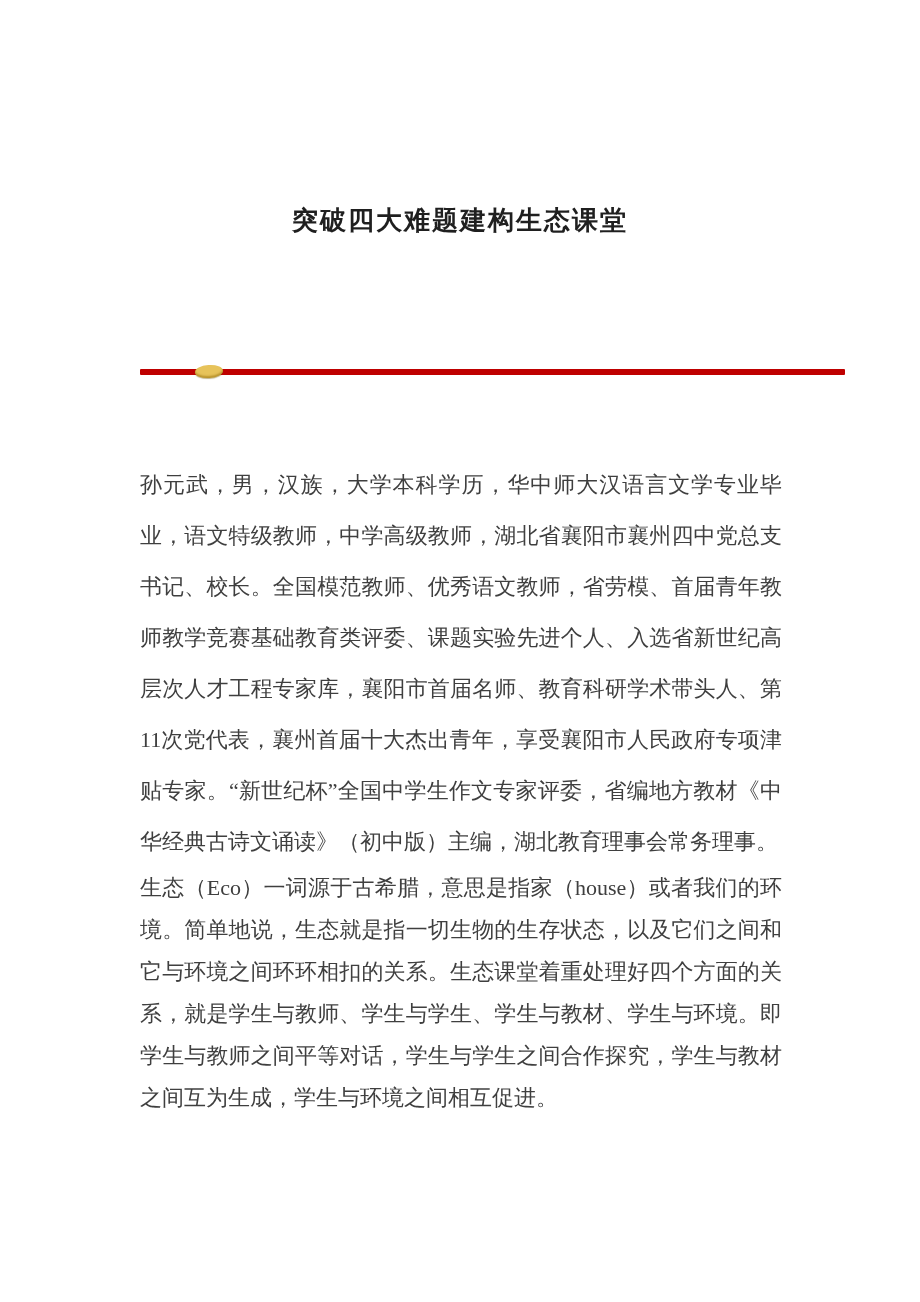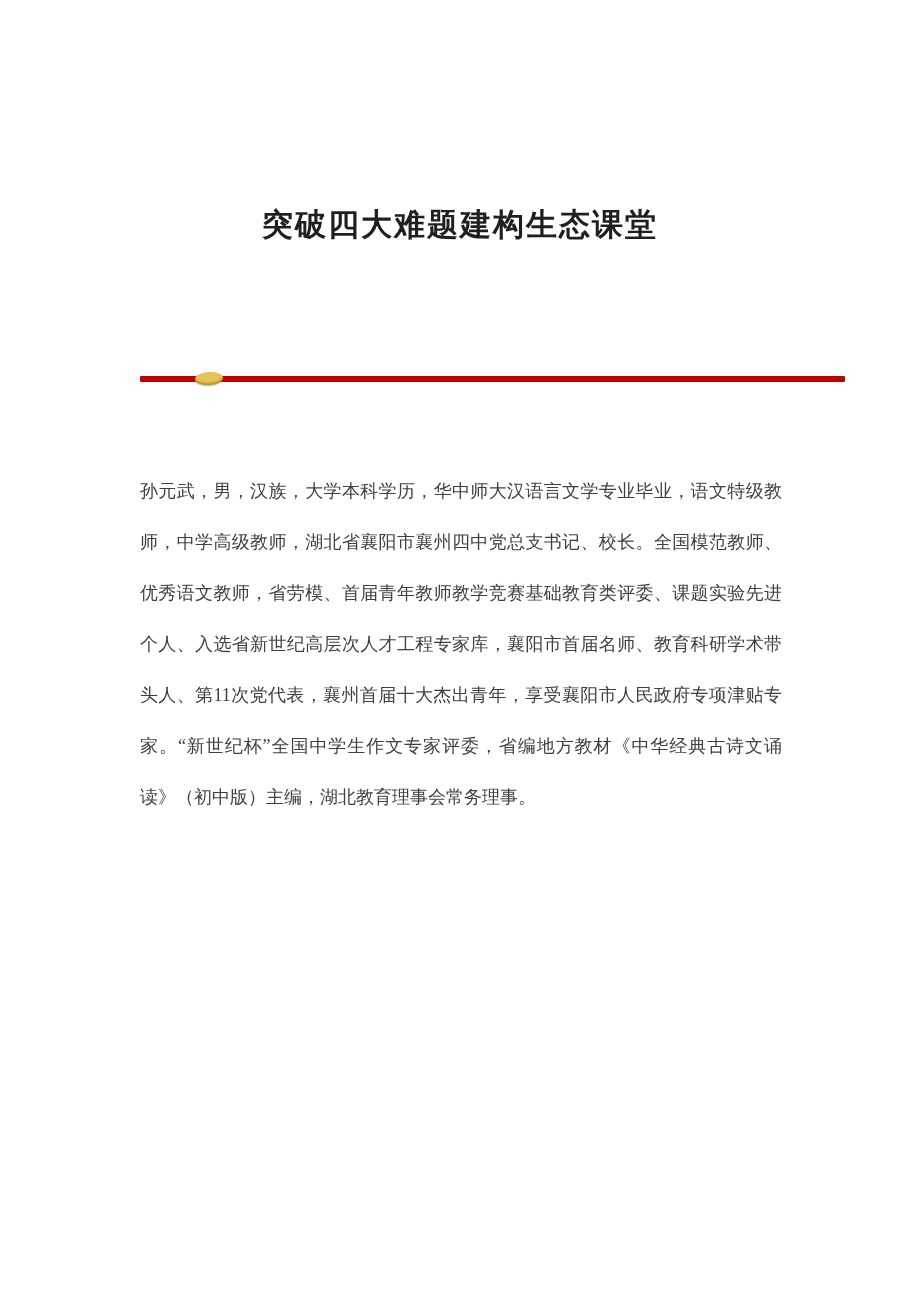--- a/index.html
+++ b/index.html
@@ -16,21 +16,21 @@
     background: #ffffff;
     padding-top: 203px;
     font-family: "Liberation Serif", "DejaVu Serif", serif;
     color: var(--text, #3f3f3f);
     overflow: hidden;
   }
   .title {
     margin: 0;
     padding: 0;
     text-align: center;
-    font-size: 31px;
+    font-size: 26px;
     font-weight: bold;
     letter-spacing: 2px;
     color: #1f1f1f;
     line-height: 1.4;
     font-family: "Liberation Serif", "DejaVu Serif", serif;
   }
   .divider {
     position: relative;
     margin: 130px 0 0 140px;
     width: 705px;
@@ -49,21 +49,21 @@
     box-shadow: 0 1px 1px rgba(120, 90, 0, 0.45), inset 0 -2px 2px rgba(150, 110, 10, 0.55);
     transform: rotate(-4deg);
   }
   .content {
     margin: 84px 0 0 140px;
     width: 642px;
   }
   .para {
     margin: 0;
     padding: 0;
-    font-size: 18px;
+    font-size: 22px;
     text-align: justify;
     text-justify: inter-ideograph;
     word-break: break-all;
     color: var(--text, #3f3f3f);
   }
   .para-1 { line-height: 51px; }
   .para-2 { line-height: 42px; margin-top: 0; }
   .para-3 { line-height: 42px; margin-top: 14px; }
 </style>
 </head>
@@ -72,15 +72,16 @@
 <div class="page">
 
   <h1 class="title">突破四大难题建构生态课堂</h1>
 
   <div class="divider">
     <span class="ornament"></span>
   </div>
 
   <div class="content">
     <p class="para para-1">孙元武，男，汉族，大学本科学历，华中师大汉语言文学专业毕业，语文特级教师，中学高级教师，湖北省襄阳市襄州四中党总支书记、校长。全国模范教师、优秀语文教师，省劳模、首届青年教师教学竞赛基础教育类评委、课题实验先进个人、入选省新世纪高层次人才工程专家库，襄阳市首届名师、教育科研学术带头人、第11次党代表，襄州首届十大杰出青年，享受襄阳市人民政府专项津贴专家。“新世纪杯”全国中学生作文专家评委，省编地方教材《中华经典古诗文诵读》（初中版）主编，湖北教育理事会常务理事。</p>
+    <p class="para para-2">生态（Eco）一词源于古希腊，意思是指家（house）或者我们的环境。简单地说，生态就是指一切生物的生存状态，以及它们之间和它与环境之间环环相扣的关系。生态课堂着重处理好四个方面的关系，就是学生与教师、学生与学生、学生与教材、学生与环境。即学生与教师之间平等对话，学生与学生之间合作探究，学生与教材之间互为生成，学生与环境之间相互促进。</p>
   </div>
 
 </div>
 
 </body></html>

